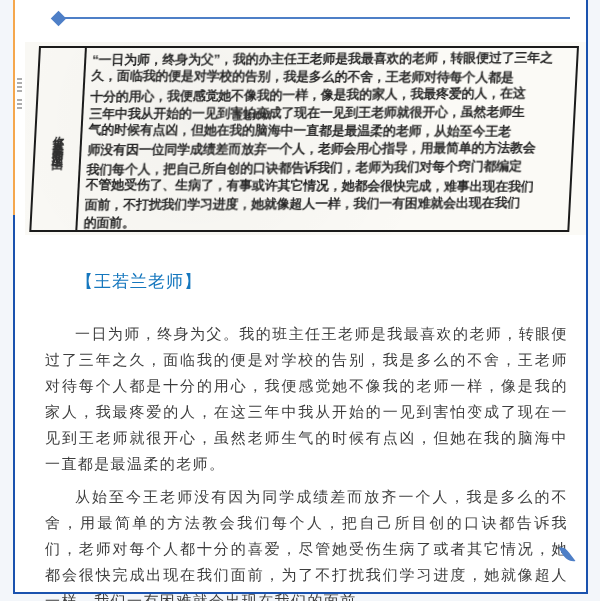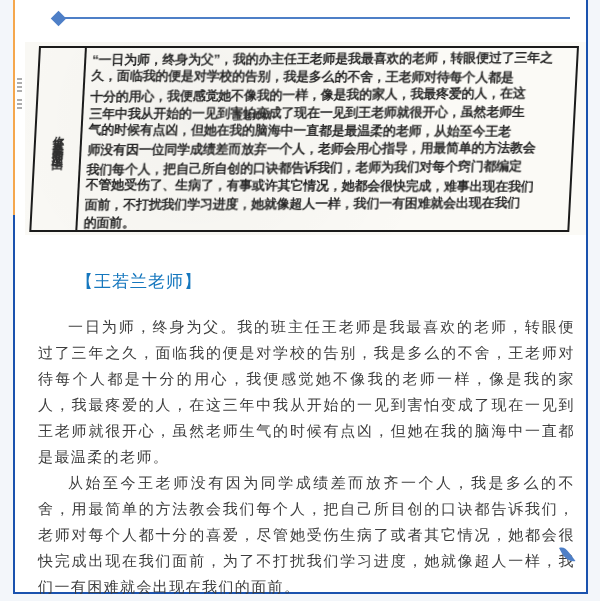--- a/index.html
+++ b/index.html
@@ -40,21 +40,21 @@
   .edge-mark{position:absolute;width:5px;background:repeating-linear-gradient(
         to bottom,#6b6b6b 0 2px,transparent 2px 4px);opacity:.55;filter:blur(.3px);}
   .edge-mark.m1{left:17px;top:78px;height:14px;}
   .edge-mark.m2{left:17px;top:99px;height:12px;}
   
   .heading{position:absolute;left:76px;top:270px;font-size:17px;font-weight:normal;
         color:var(--accent-blue);letter-spacing:1px;z-index:2;}
   .article{position:absolute;left:38px;top:314px;width:537px;color:var(--body-text);
         font-family:"Liberation Serif","DejaVu Serif",serif;font-size:15px;line-height:26px;
         text-align:justify;letter-spacing:1.4px;z-index:2;}
-  .article p{text-indent:2em;margin:0;}
+  .article p{text-indent:2em;margin:7px;}
   .swoosh{position:absolute;left:557px;top:546px;width:24px;height:18px;z-index:2;}
 </style>
 </head>
 <body>
 
 <div class="page">
   <div class="card"></div>
   <div class="orange-seg"></div>
 
   <div class="diamond"></div>

